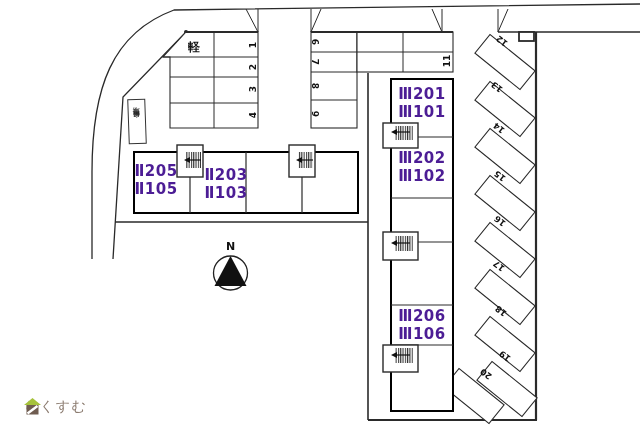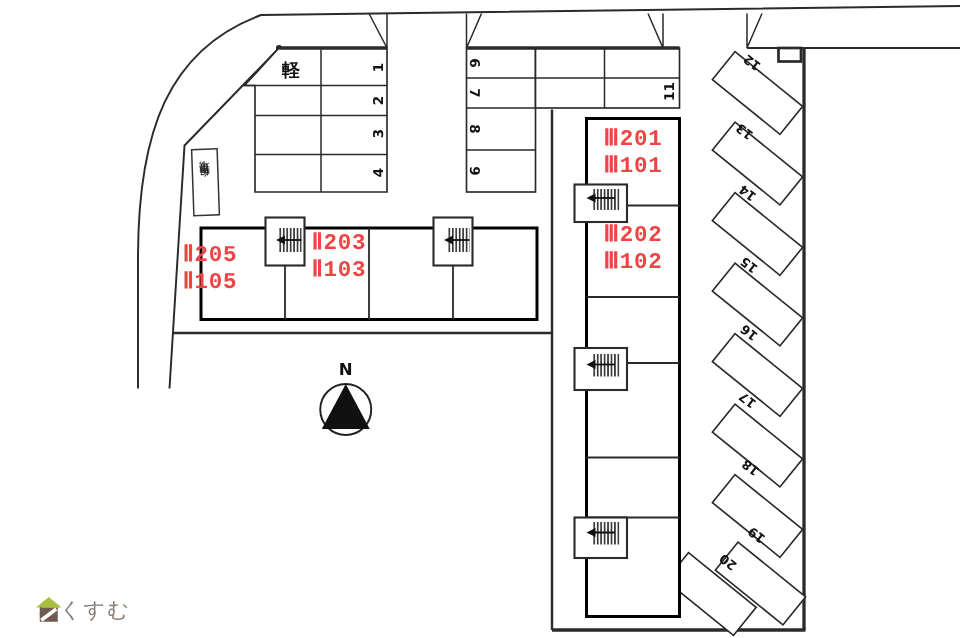--- a/index.html
+++ b/index.html
@@ -1,22 +1,22 @@
 <!DOCTYPE html>
 <html><head>
 <meta charset="utf-8">
 <style>
   html,body{margin:0;padding:0;background:#fff;}
   #stage{position:relative;width:640px;height:425px;background:#fff;overflow:hidden;
          font-family:"DejaVu Sans","Liberation Sans",sans-serif;}
   #stage svg{position:absolute;left:0;top:0;}
   .abs{position:absolute;}
   .unit{position:absolute;transform:translate(-50%,-50%);text-align:left;
-        font-weight:bold;font-size:15px;line-height:1.22;color:#ef4444;
-        letter-spacing:0.5px;white-space:nowrap;font-family:Liberation Mono, monospace;}
+        font-weight:bold;font-size:15px;line-height:1.22;color:#4c1d95;
+        letter-spacing:0.5px;white-space:nowrap;}
   .pnum{position:absolute;font-weight:bold;font-size:9px;color:#111;white-space:nowrap;}
   .r-ccw{transform:translate(-50%,-50%) rotate(-90deg);}
   .r-cw{transform:translate(-50%,-50%) rotate(90deg);}
   .r-diag{transform:translate(-50%,-50%) rotate(218deg);font-size:8.5px;}
   .kei{position:absolute;transform:translate(-50%,-50%);font-size:12px;color:#111;font-weight:bold;}
   .bike-box{position:absolute;left:128px;top:99px;width:16px;height:43px;
             border:1px solid #333;background:#fff;transform:rotate(-2deg);
             display:flex;align-items:center;justify-content:center;}
   .bike-box span{writing-mode:vertical-rl;transform:rotate(180deg);
                  font-size:7px;letter-spacing:1px;color:#222;line-height:1;}
@@ -112,36 +112,40 @@
       <polygon points="391,243 397,240 397,246" fill="#111"></polygon>
     </g>
     <g>
       <rect x="383" y="345" width="35" height="27" fill="#fff" stroke="#2a2a2a" stroke-width="1.4"></rect>
       <rect x="395" y="348" width="18" height="15" fill="url(#hatch)"></rect>
       <path d="M410,355 L394,355" stroke="#111" stroke-width="1.2"></path>
       <polygon points="391,355 397,352 397,358" fill="#111"></polygon>
     </g>
   </svg>
 
-  <div class="unit" style="left:140px;top:180px">
+  <div class="unit" style="left:156px;top:180px">
     <div>Ⅱ205</div>
       <div>Ⅱ105</div>
   </div>
-  <div class="unit" style="left:226px;top:172px">
+  <div class="unit" style="left:226px;top:184px">
     <div>Ⅱ203</div>
       <div>Ⅱ103</div>
   </div>
 
   <div class="unit" style="left:422px;top:103px">
     <div>Ⅲ201</div>
       <div>Ⅲ101</div>
   </div>
   <div class="unit" style="left:422px;top:167px">
     <div>Ⅲ202</div>
       <div>Ⅲ102</div>
+  </div>
+  <div class="unit" style="left:422px;top:325px">
+    <div>Ⅲ206</div>
+      <div>Ⅲ106</div>
   </div>
 
   <div class="kei" style="left:194px;top:47px">軽</div>
 
   <div class="pnum r-ccw" style="left:253px;top:45px">1</div>
   <div class="pnum r-ccw" style="left:253px;top:67px">2</div>
   <div class="pnum r-ccw" style="left:253px;top:89px">3</div>
   <div class="pnum r-ccw" style="left:253px;top:115px">4</div>
 
   <div class="pnum r-cw" style="left:315px;top:42px">6</div>

